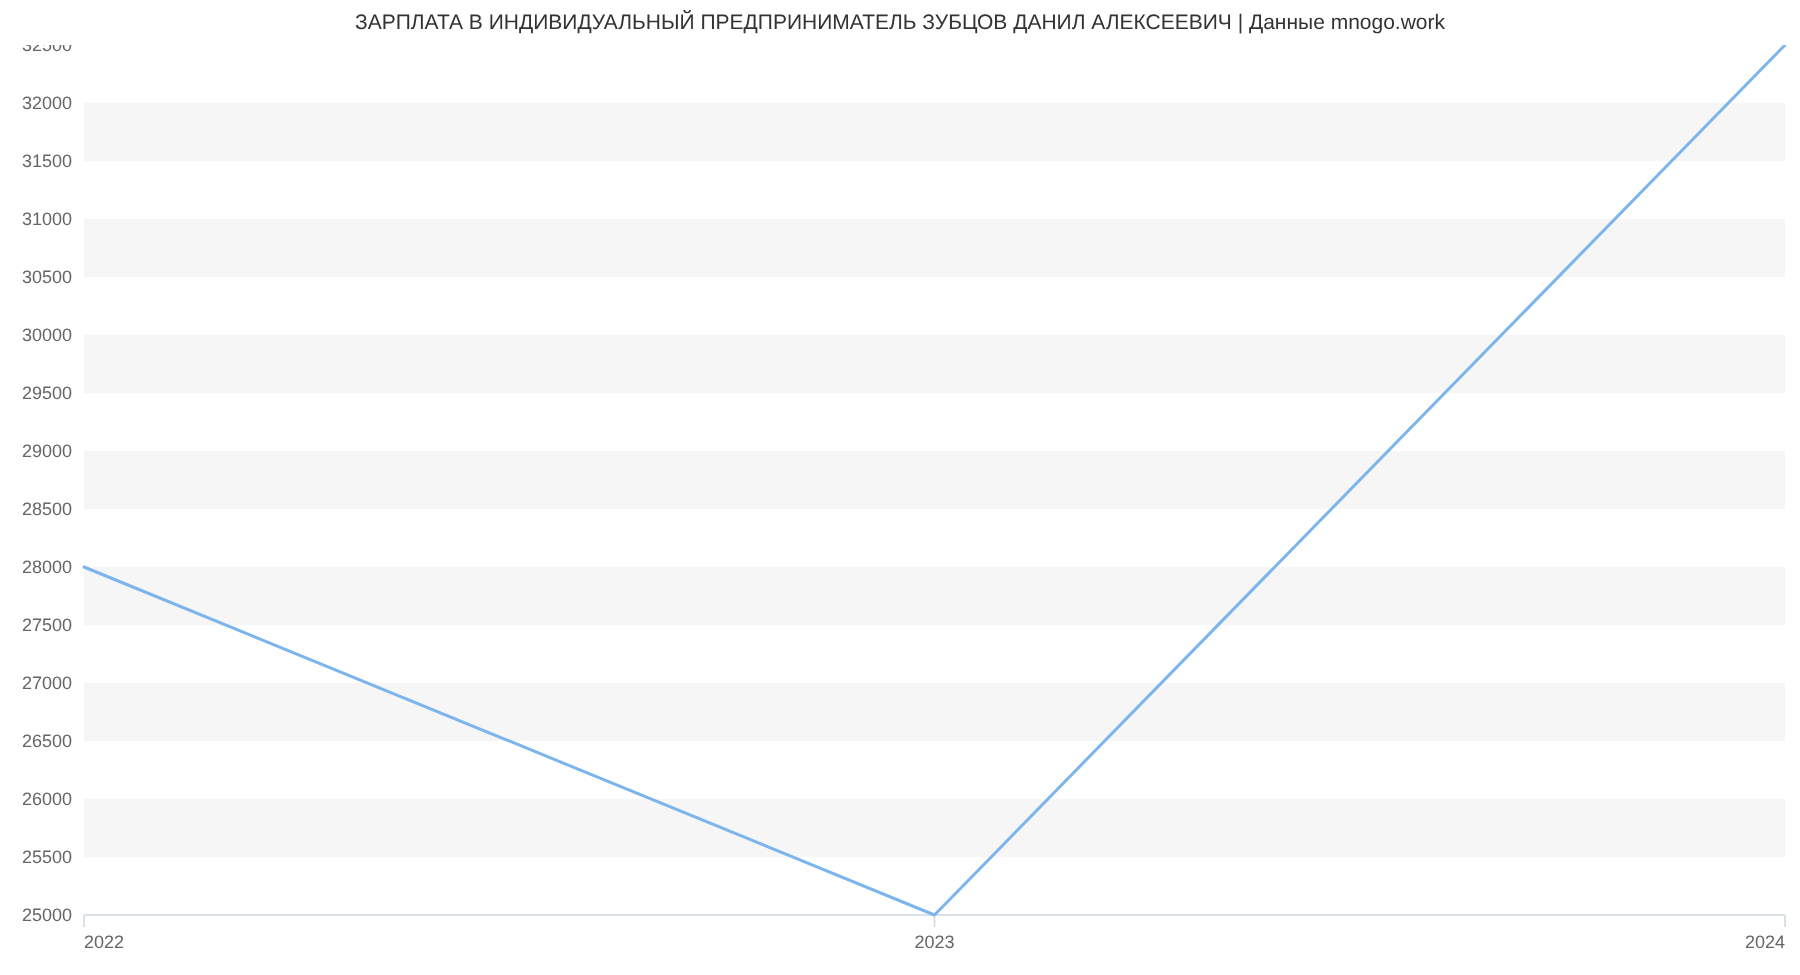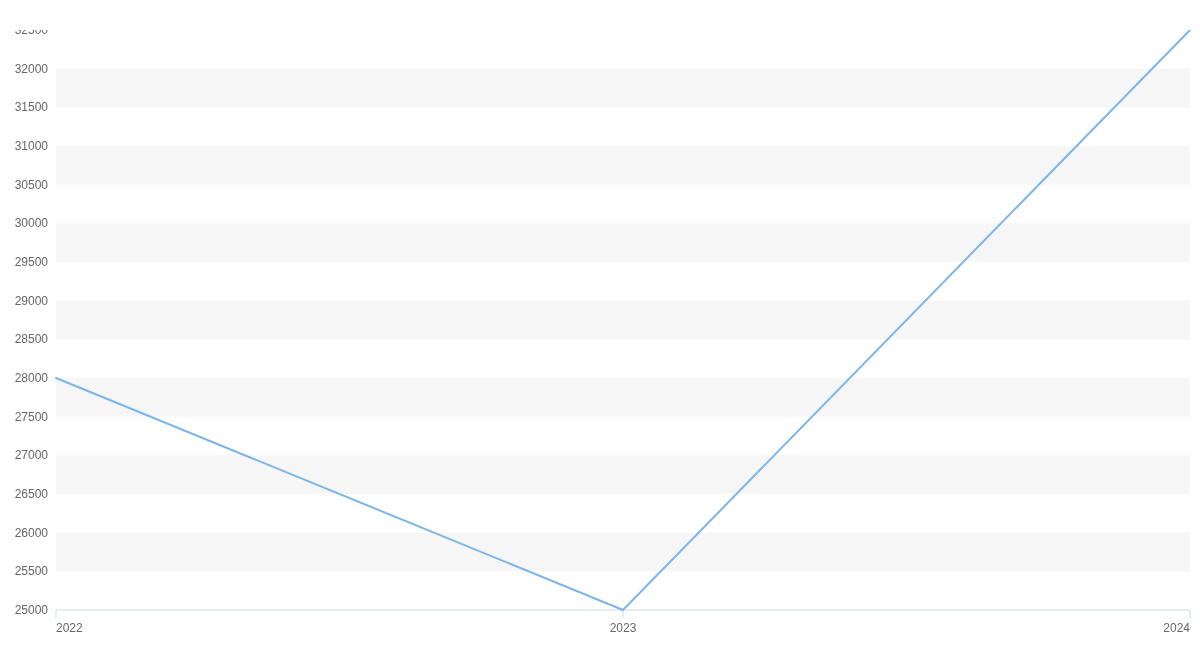--- a/index.html
+++ b/index.html
@@ -55,20 +55,21 @@
     stroke: #7cb5ec;
     stroke-width: 2;
     stroke-linejoin: round;
     stroke-linecap: round;
   }
 </style>
 </head>
 <body>
 
 <div class="chart-wrap">
+  <div class="title">ЗАРПЛАТА В ИНДИВИДУАЛЬНЫЙ ПРЕДПРИНИМАТЕЛЬ ЗУБЦОВ ДАНИЛ АЛЕКСЕЕВИЧ | Данные mnogo.work</div>
   <div class="plot" style="left: 6px;">
     <svg id="chart-svg" width="1189" height="620" viewBox="-50 0 1189 620">
         <rect x="0" y="502.6666666666667" width="1134" height="38.666666666666686" class="grid-band"></rect>
         <rect x="0" y="425.33333333333337" width="1134" height="38.66666666666663" class="grid-band"></rect>
         <rect x="0" y="348" width="1134" height="38.666666666666686" class="grid-band"></rect>
         <rect x="0" y="270.6666666666667" width="1134" height="38.66666666666663" class="grid-band"></rect>
         <rect x="0" y="193.33333333333337" width="1134" height="38.66666666666663" class="grid-band"></rect>
         <rect x="0" y="116" width="1134" height="38.666666666666686" class="grid-band"></rect>
         <rect x="0" y="38.66666666666663" width="1134" height="38.666666666666686" class="grid-band"></rect>
         <text x="-8" y="584" text-anchor="end" class="y-tick-label">25000</text>

